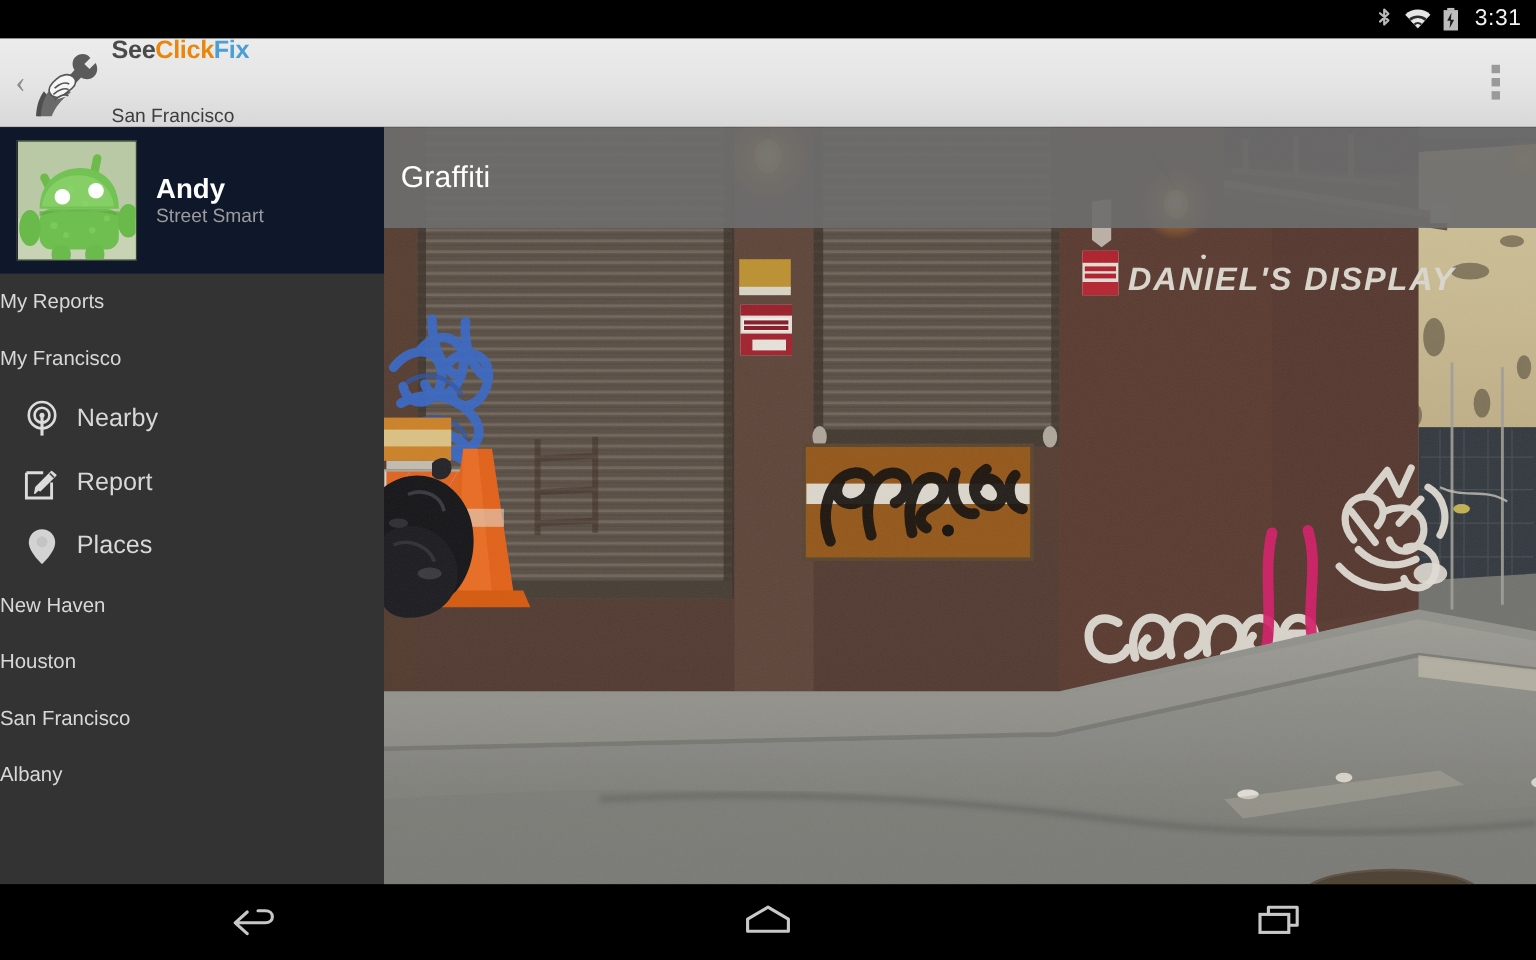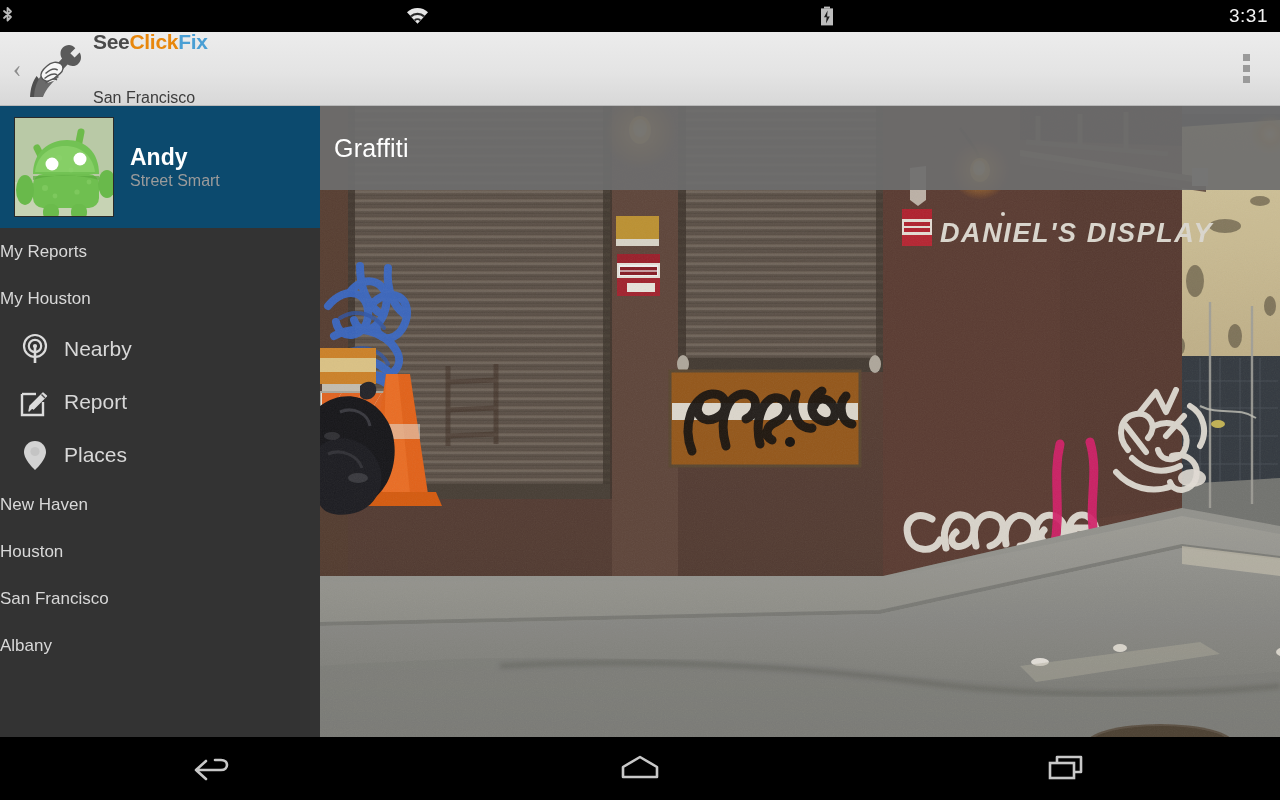--- a/index.html
+++ b/index.html
@@ -9,21 +9,21 @@
     background:#000;
     font-family:"Liberation Sans", sans-serif;
     overflow:hidden;
   }
   #screen { position:relative; width:1280px; height:800px; background:#000; }
 
   
   .statusbar {
     position:absolute; left:0; top:0; width:1280px; height:32px;
     background:#000; display:flex; align-items:center;
-    justify-content:space-between; padding-right:12px; gap:9px;
+    justify-content:flex-end; padding-right:12px; gap:9px;
   }
   .sb-icon { display:flex; align-items:center; justify-content:center; }
   .sb-time {
     color:#f2f2f2; font-size:19px; letter-spacing:.5px;
     font-family:"Liberation Sans", sans-serif; margin-left:4px;
   }
 
   
   .appbar {
     position:absolute; left:0; top:32px; width:1280px; height:74px;
@@ -49,21 +49,21 @@
     justify-content:center; gap:4px;
   }
   .overflow i { display:block; width:7px; height:7px; background:#9a9a9a; }
 
   
   .drawer {
     position:absolute; left:0; top:106px; width:320px; height:631px;
     background:#333333; z-index:20; overflow:hidden;
   }
   .drawer-header {
-    height:122px; background:#0c4a6e; display:flex; align-items:center;
+    height:122px; background:#0f172a; display:flex; align-items:center;
     padding:0 14px;
   }
   .avatar {
     width:100px; height:100px; flex:0 0 100px; overflow:hidden;
     background:#9fc98a; position:relative; border:1px solid #2a2a2a;
   }
   .profile { margin-left:16px; }
   .p-name { color:#fff; font-size:23px; font-weight:bold; line-height:1.15; }
   .p-sub { color:#9b9b9b; font-size:16px; margin-top:2px; }
 
@@ -533,21 +533,21 @@
       <div class="profile">
         <div class="p-name">Andy</div>
         <div class="p-sub">Street Smart</div>
       </div>
     </div>
 
     <div class="nav-item nav-small">
       <span>My Reports</span>
     </div>
     <div class="nav-item nav-small">
-      <span>My Houston</span>
+      <span>My Francisco</span>
     </div>
 
     <div class="nav-item nav-big">
       <span class="nav-ico">
         <svg width="32" height="32" viewBox="0 0 32 32">
           <circle cx="16" cy="13" r="11" fill="none" stroke="#dcdcdc" stroke-width="2.2"></circle>
           <circle cx="16" cy="13" r="6.2" fill="none" stroke="#dcdcdc" stroke-width="2.2"></circle>
           <circle cx="16" cy="13" r="2.1" fill="#dcdcdc"></circle>
           <rect x="14.7" y="13" width="2.6" height="17" fill="#dcdcdc"></rect>
         </svg>

